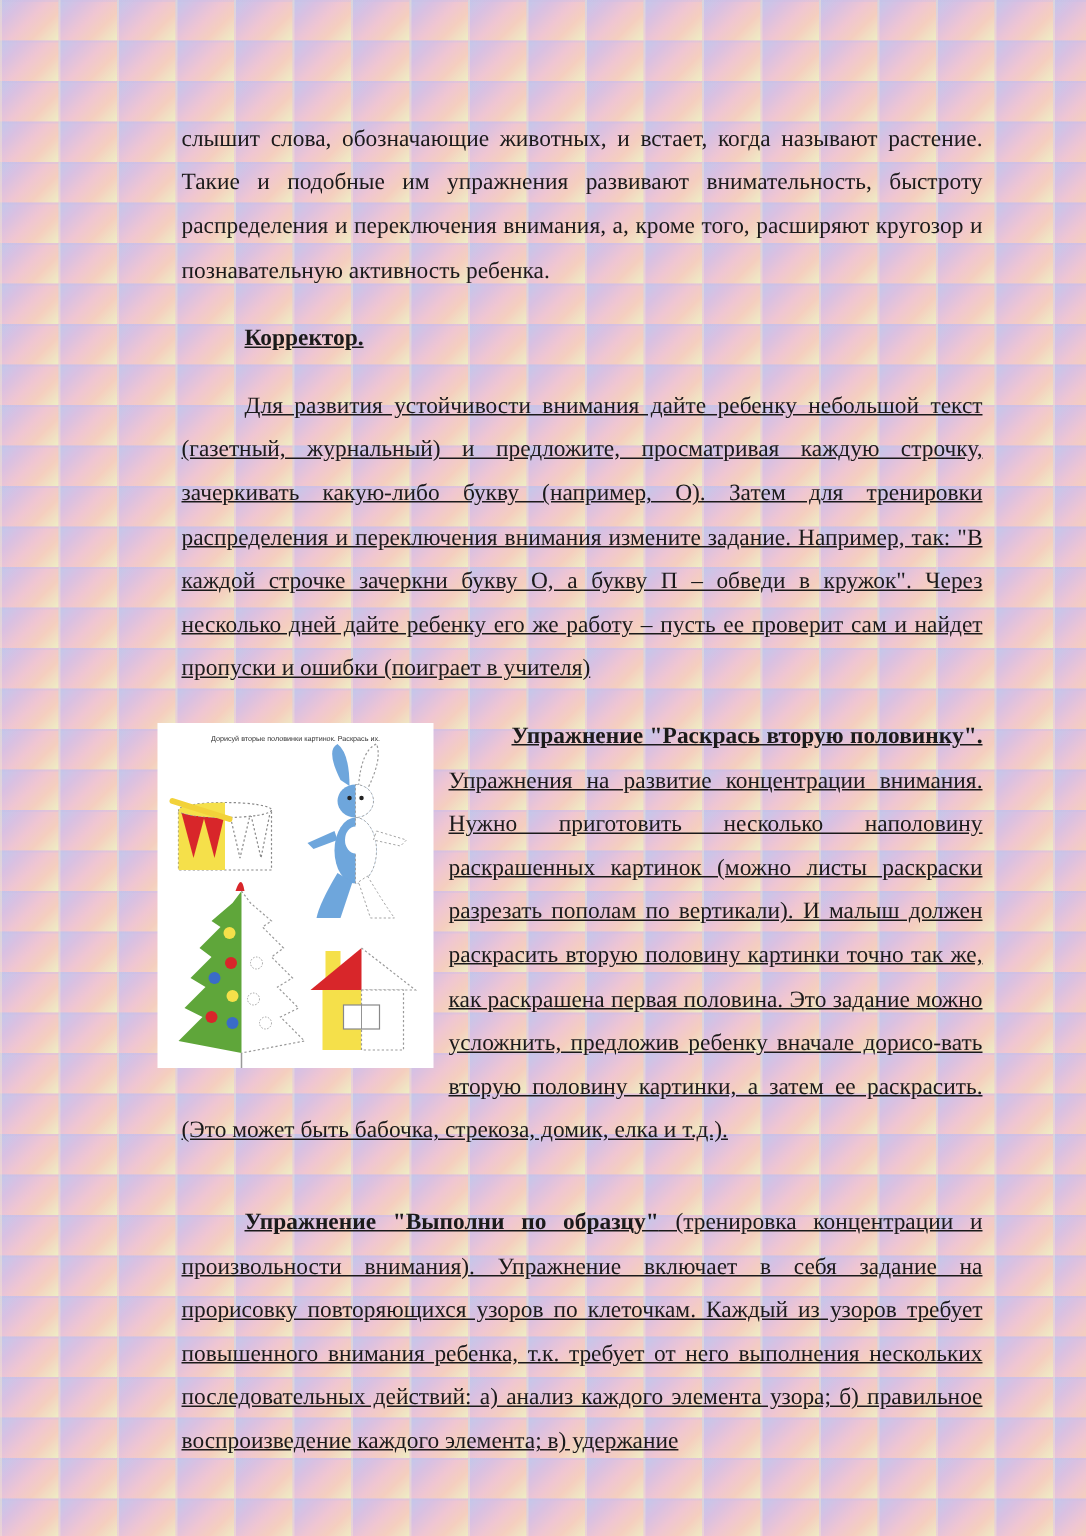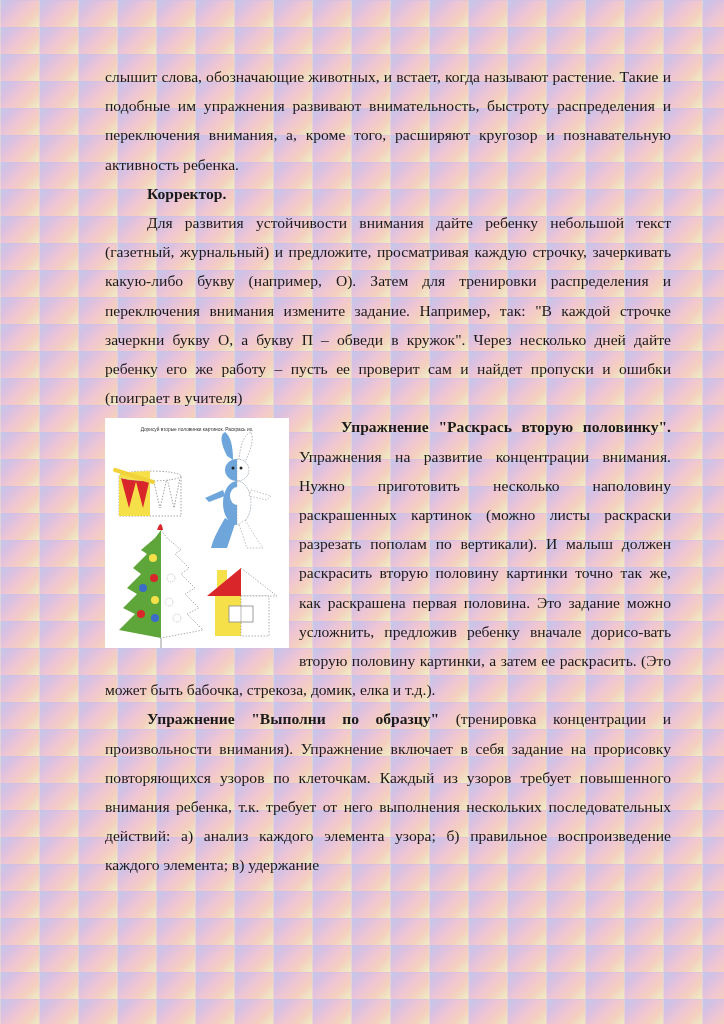--- a/index.html
+++ b/index.html
@@ -16,22 +16,22 @@
     position: absolute; inset: 0; pointer-events: none;
     background-image:
       linear-gradient(to right, rgba(255,240,200,0.35) 1px, transparent 1px),
       linear-gradient(to bottom, rgba(200,190,230,0.35) 1px, transparent 1px);
     background-size: 39px 27px;
   }
   .page {
     position: absolute; left: 105px; top: 62px; width: 566px;
     font-size: 15.6px; line-height: 29.2px;
   }
-  p { margin: 0; text-align: justify; }
-  .indent { text-indent: 42px; }
+  p { margin: 16px; text-align: justify; }
+  .indent { text-indent: 42px; text-decoration: underline; }
   .bold { font-weight: bold; }
   .figure {
     float: left; width: 184px; height: 230px;
     margin: 6px 10px 2px 0;
     background: #ffffff;
     position: relative;
   }
   .figure-caption {
     position: absolute; top: 9px; left: 0; right: 0;
     text-align: center; font-family: "Liberation Sans", sans-serif;

